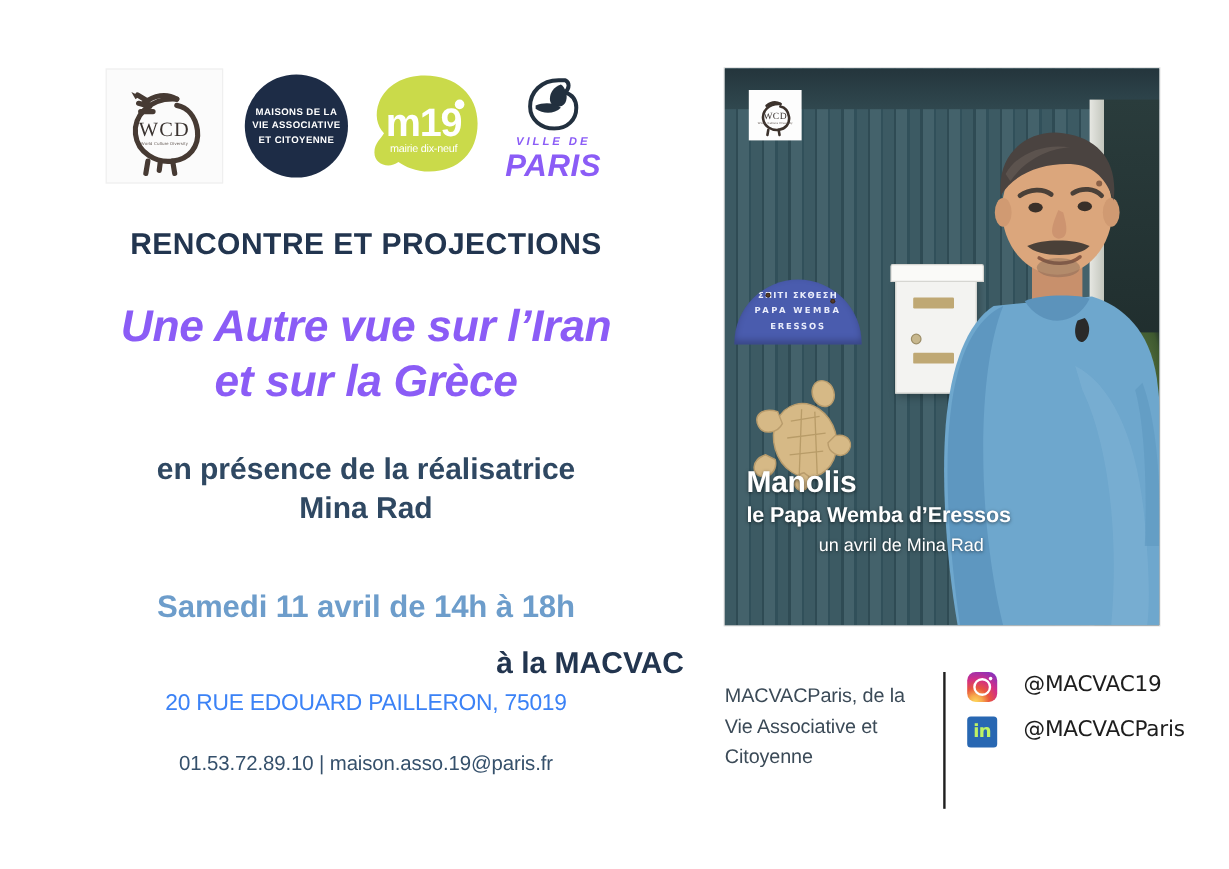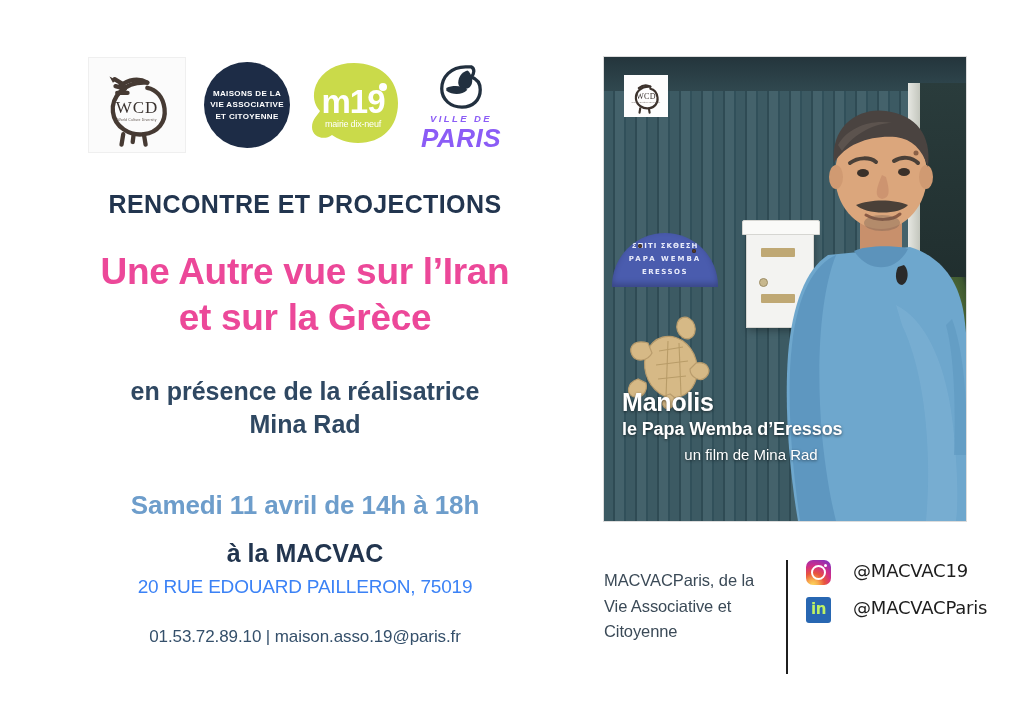--- a/index.html
+++ b/index.html
@@ -160,42 +160,44 @@
     font-size: 25px;
     font-weight: bold;
     letter-spacing: .4px;
     color: #22354f;
   }
   .headline {
     margin-top: 30px;
     font-size: 37px;
     font-weight: bold;
     line-height: 1.25;
-    color: #ec4899;
+    color: #8b5cf6;
     letter-spacing: -.3px;
+    font-style: italic;
   }
   .presence {
     margin-top: 33px;
     font-size: 25px;
     font-weight: bold;
     line-height: 1.35;
     color: #2f4862;
   }
   .when {
     margin-top: 48px;
     font-size: 26px;
     font-weight: bold;
     color: #6d9dcb;
     letter-spacing: -.1px;
   }
   .place {
     margin-top: 18px;
     font-size: 25px;
     font-weight: bold;
     color: #22354f;
+    text-align: right;
   }
   .address {
     margin-top: 8px;
     font-size: 19px;
     color: #3b82f6;
     letter-spacing: -.2px;
   }
   .contact {
     margin-top: 29px;
     font-size: 17px;
@@ -598,21 +600,21 @@
 
       <path d="M128 160 C 134 166, 132 178, 126 180 C 120 180, 118 170, 122 162 Z" fill="#2a2a2a"></path>
 
       <path d="M176 214 C 188 246, 192 300, 190 350 L 178 350 C 180 300, 178 250, 170 220 Z" fill="#5e97c0" opacity=".6"></path>
     </svg>
   </div>
 
   <div class="poster-caption">
     <div class="pc-title">Manolis</div>
     <div class="pc-sub">le Papa Wemba d’Eressos</div>
-    <div class="pc-credit">un film de Mina Rad</div>
+    <div class="pc-credit">un avril de Mina Rad</div>
   </div>
 </div>
 
 <div class="footer">
   <div class="venue">
     <div>MACVACParis, de la</div>
     <div>Vie Associative et</div>
     <div>Citoyenne</div>
   </div>
 

